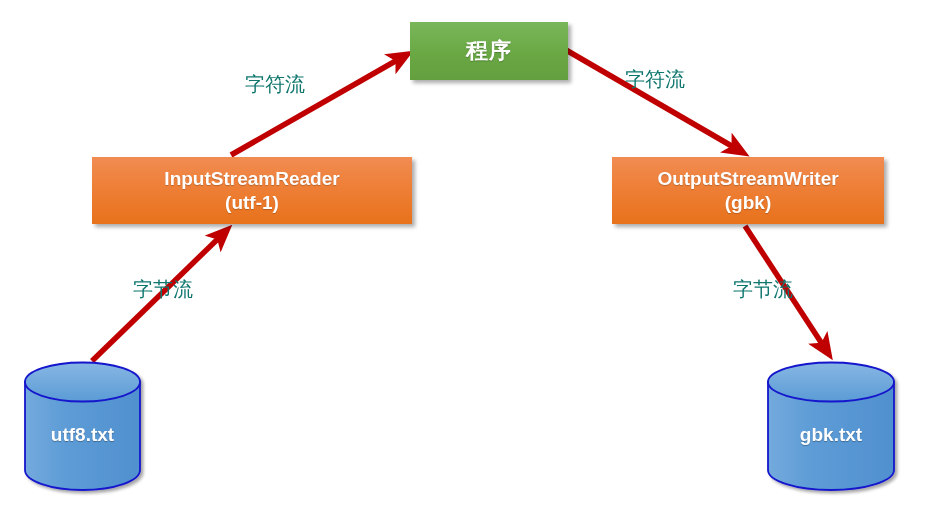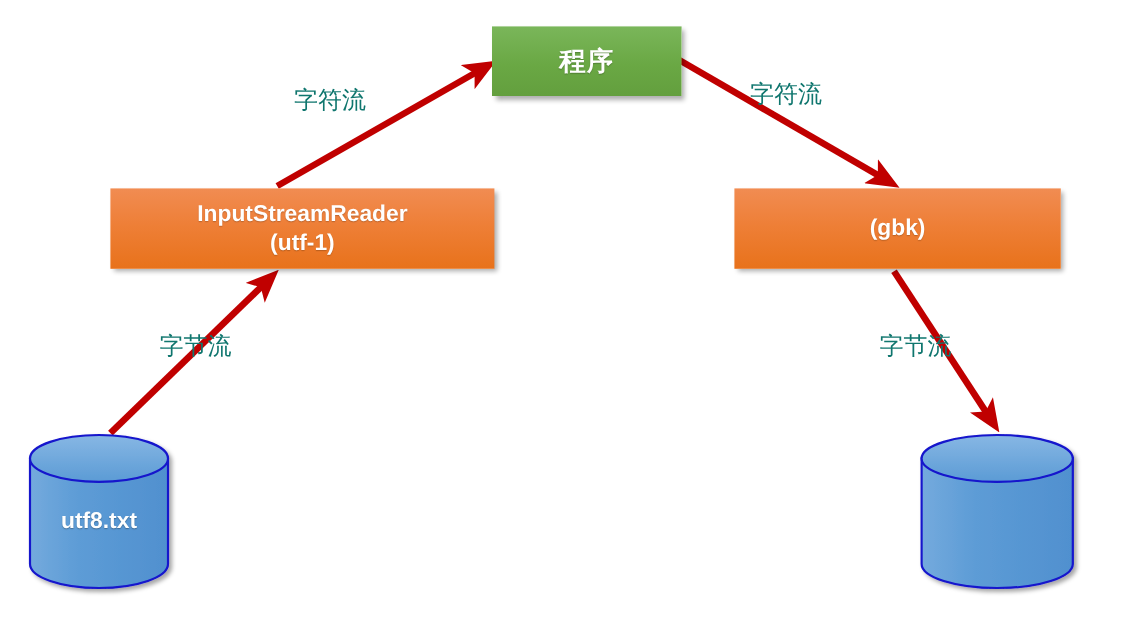--- a/index.html
+++ b/index.html
@@ -147,40 +147,42 @@
   <div class="proc-box" id="node-program">
     <span class="label">程序</span>
   </div>
 
   <div class="stream-box" id="stream-box-input">
     <span class="line">InputStreamReader</span>
     <span class="line">(utf-1)</span>
   </div>
 
   <div class="stream-box" id="stream-box-output">
+    <span class="line">OutputStreamWriter</span>
     <span class="line">(gbk)</span>
   </div>
 
   <div class="cylinder" id="cylinder-utf8">
     <svg width="119" height="128" viewBox="0 0 119 128">
       <g filter="url(#shadow-soft)">
         <path d="M2,20 L2,108 A57.5,20 0 0 0 117,108 L117,20 Z" fill="url(#cyl-body-grad)" stroke="#1414cc" stroke-width="1.8"></path>
         <ellipse cx="59.5" cy="20" rx="57.5" ry="19.5" fill="url(#cyl-top-grad)" stroke="#1414cc" stroke-width="1.8"></ellipse>
       </g>
     </svg>
     <div class="cyl-label">utf8.txt</div>
   </div>
 
   <div class="cylinder" id="cylinder-gbk">
     <svg width="130" height="128" viewBox="0 0 130 128">
       <g filter="url(#shadow-soft)">
         <path d="M2,20 L2,108 A63,20 0 0 0 128,108 L128,20 Z" fill="url(#cyl-body-grad)" stroke="#1414cc" stroke-width="1.8"></path>
         <ellipse cx="65" cy="20" rx="63" ry="19.5" fill="url(#cyl-top-grad)" stroke="#1414cc" stroke-width="1.8"></ellipse>
       </g>
     </svg>
+    <div class="cyl-label">gbk.txt</div>
   </div>
 
   <div class="edge-label" id="edge-label-char-left">字符流</div>
 
   <div class="edge-label" id="edge-label-char-right">字符流</div>
 
   <div class="edge-label" id="edge-label-byte-left">字节流</div>
 
   <div class="edge-label" id="edge-label-byte-right">字节流</div>
 

